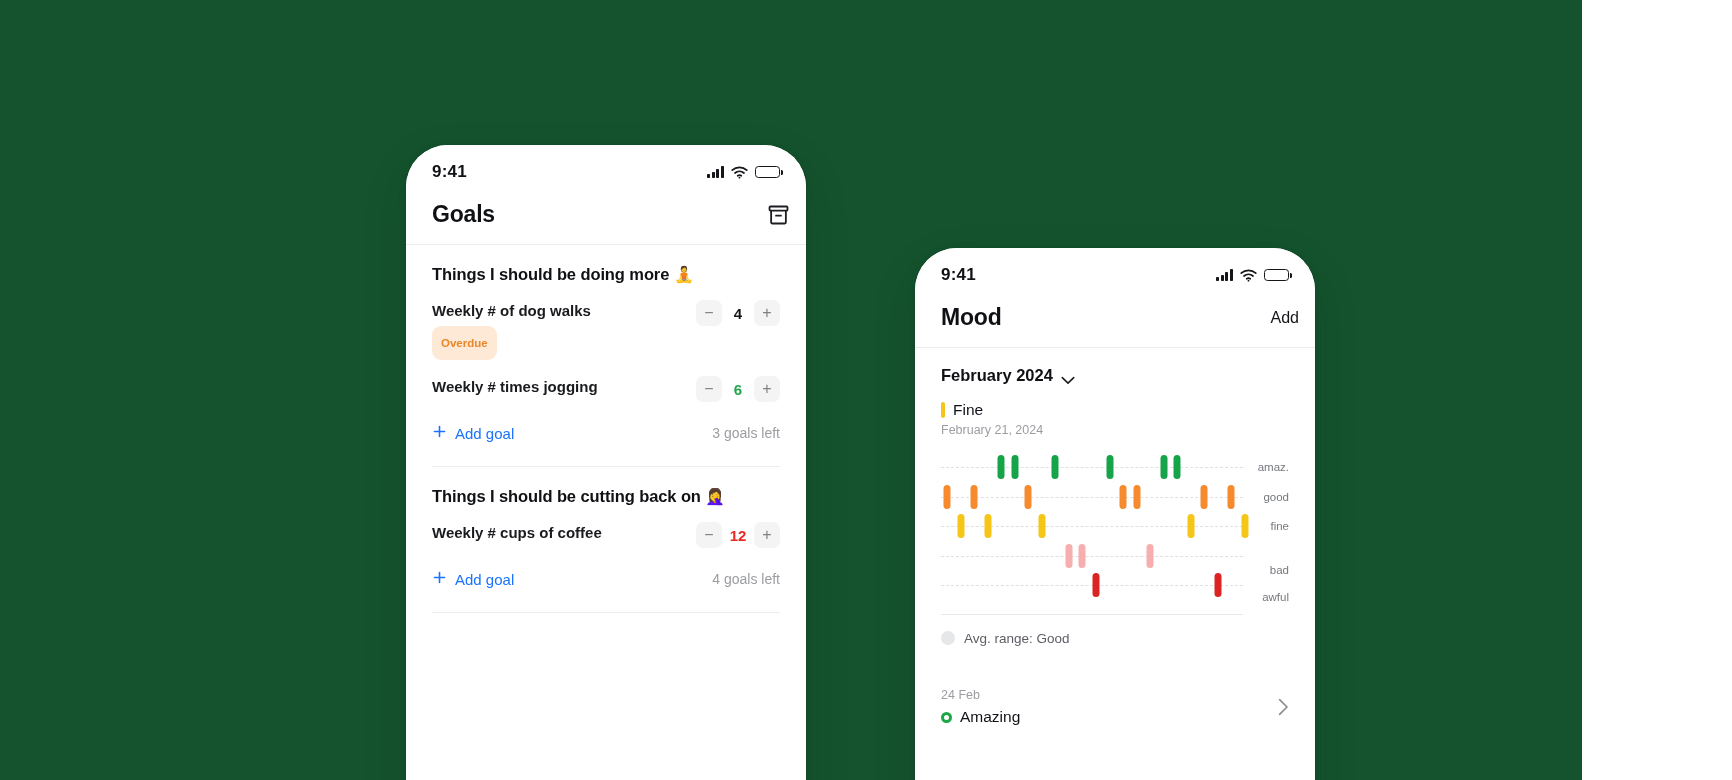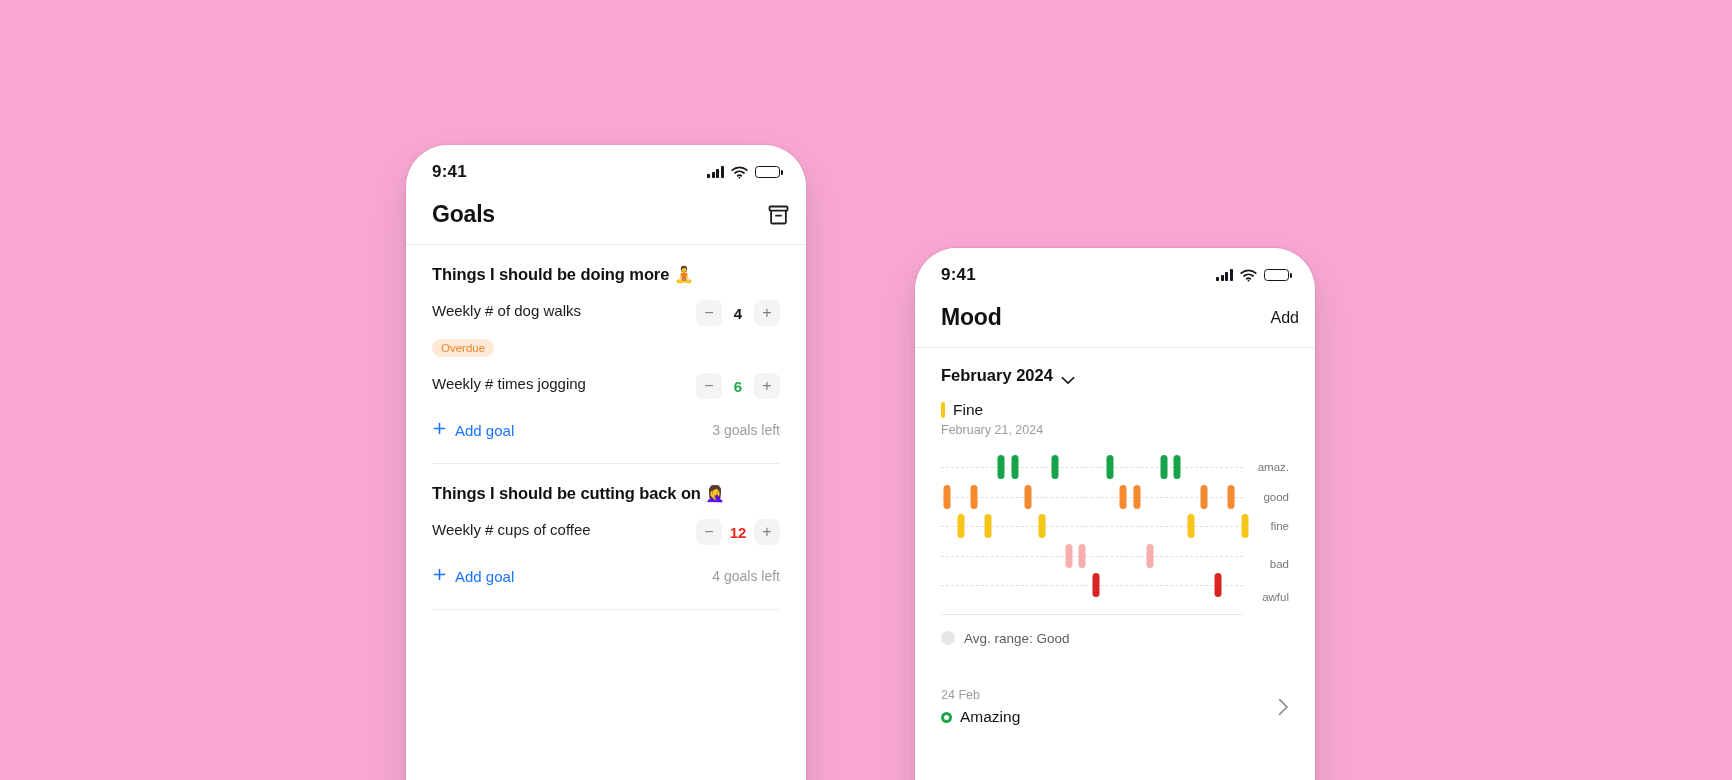--- a/index.html
+++ b/index.html
@@ -2,21 +2,21 @@
 <html><head>
 <meta charset="utf-8">
 <style>
   * { box-sizing: border-box; margin: 0; padding: 0; }
   html, body {
     width: 1732px; height: 780px;
     background: #ffffff;
     font-family: "Liberation Sans", sans-serif;
     overflow: hidden;
   }
-  .stage { position: relative; width: 1732px; height: 780px; background:#f9a8d4; }
+  .stage { position: relative; width: 1582px; height: 780px; background:#14532d; }
 
   
   .phone {
     position: absolute;
     background: #ffffff;
     border-radius: 42px;
     overflow: hidden;
     box-shadow: 0 0 0 1px rgba(0,0,0,0.045), 0 18px 46px rgba(20,22,30,0.13), 0 3px 10px rgba(20,22,30,0.06);
   }
   .phone-inner { position: relative; width: 100%; height: 100%; background:#fff; }
@@ -61,26 +61,26 @@
   .section-title {
     font-size: 16.5px; font-weight: 700; color:#101114;
     padding: 20px 0 2px 0; letter-spacing:-.1px;
     display:flex; align-items:center; gap:5px;
   }
   .section-emoji { font-size:16px; line-height:1; }
   .goal-row {
     display:flex; align-items:flex-start; justify-content:space-between;
     padding: 16px 0 2px 0; min-height:36px;
   }
-  .goal-left { display:flex; flex-direction:column; gap:20px; }
+  .goal-left { display:flex; flex-direction:column; gap:7px;font-weight:bold; }
   .goal-name { font-size:15px; color:#1a1b1f; }
   .badge {
     align-self:flex-start;
     background:#fde9d5; color:#e8872b;
-    font-size:11.5px; padding:3px 9px; border-radius:9px;
+    font-size:11.5px; padding:11px 9px; border-radius:9px;
   }
   .stepper { display:flex; align-items:center; gap:5px; margin-top:-2px; }
   .step-btn {
     width:26px; height:26px; border-radius:7px; background:#f4f4f5;
     display:flex; align-items:center; justify-content:center;
     color:#7e8086; font-size:16px; line-height:1;
   }
   .step-val { min-width:22px; text-align:center; font-size:15px; font-weight:700; }
   .val-neutral { color:#15161a; }
   .val-good { color:#1ea64a; }
@@ -328,21 +328,21 @@
               <div class="tick" style="left: 249.818px; top: 73px; height: 24px; background: rgb(245, 197, 24);"></div>
               <div class="tick" style="left: 263.364px; top: 43.5px; height: 24px; background: rgb(245, 138, 46);"></div>
               <div class="tick" style="left: 276.909px; top: 132px; height: 24px; background: rgb(220, 35, 35);"></div>
               <div class="tick" style="left: 290.455px; top: 43.5px; height: 24px; background: rgb(245, 138, 46);"></div>
               <div class="tick" style="left: 304px; top: 73px; height: 24px; background: rgb(245, 197, 24);"></div>
             </div>
           <div class="chart-baseline"></div>
         <div class="grid-label" style="top: 14px;">amaz.</div>
             <div class="grid-label" style="top: 43.5px;">good</div>
             <div class="grid-label" style="top: 73px;">fine</div>
-            <div class="grid-label" style="top: 111px;">bad</div>
+            <div class="grid-label" style="top: 117px;">bad</div>
             <div class="grid-label" style="top: 144px;">awful</div>
           </div>
 
         <div class="avg-row">
           <span class="avg-dot" style="background: rgb(230, 231, 233);"></span>
           <span class="avg-text">Avg. range: Good</span>
         </div>
 
         <div class="entry">
           <div class="entry-left">

